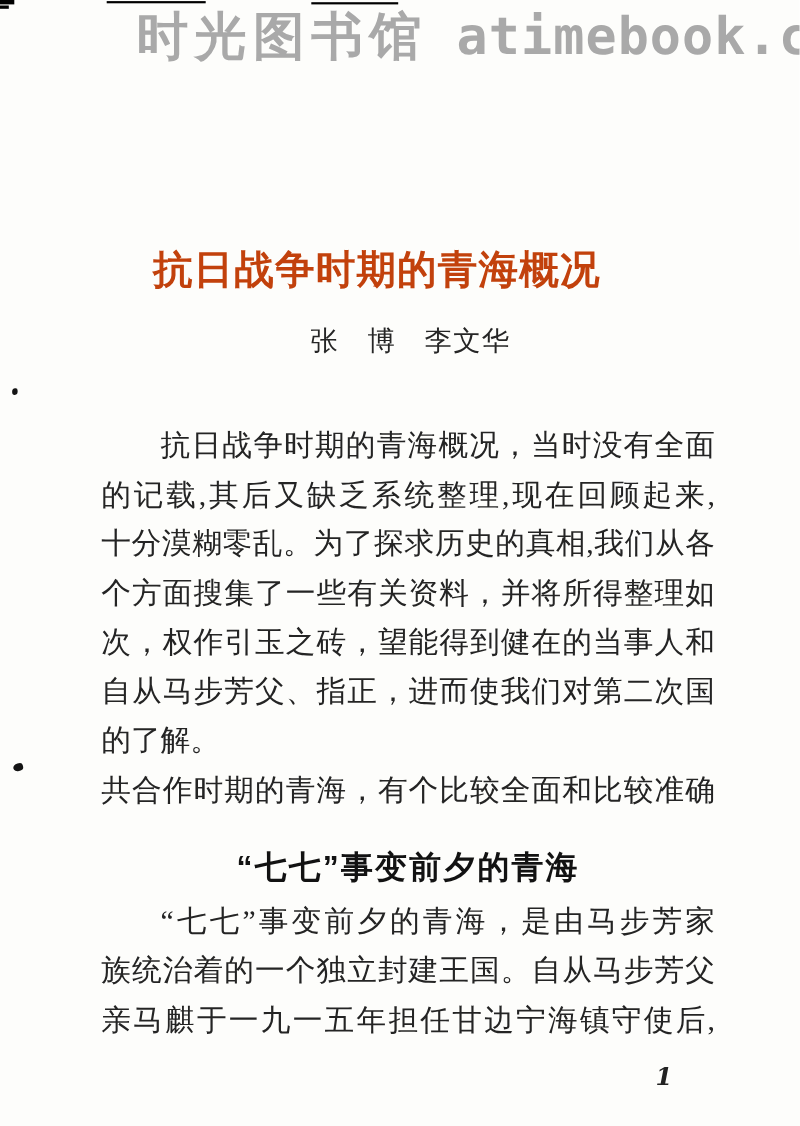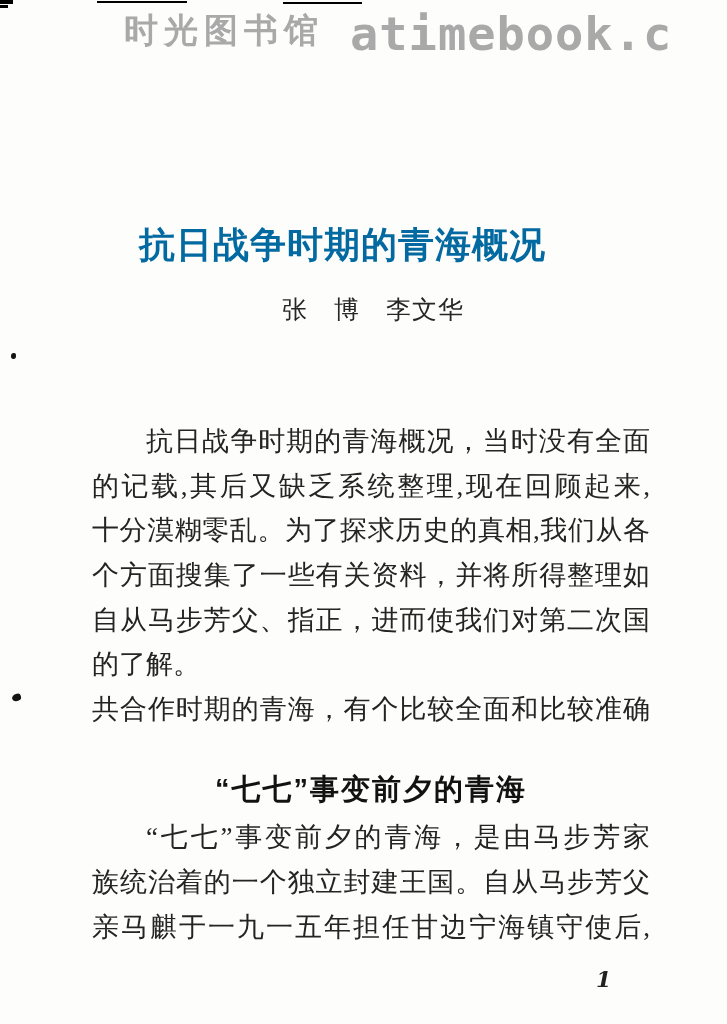--- a/index.html
+++ b/index.html
@@ -20,63 +20,63 @@
     left: 124px;
     display: flex;
     align-items: flex-start;
     gap: 26px;
     white-space: nowrap;
     color: #a9a9a9;
     font-weight: bold;
     user-select: none;
   }
   .watermark .cn {
-    font-family: Liberation Mono, monospace;
-    font-size: 34px;
+    font-family: Liberation Sans, sans-serif;
+    font-size: 47px;
     letter-spacing: 6px;
     line-height: 52px;
   }
   .watermark .latin {
     font-family: "DejaVu Sans Mono", monospace;
     font-size: 47px;
     letter-spacing: 1px;
     line-height: 52px;
     margin-top: 1px;
   }
 
   
   .title {
     position: absolute;
     top: 197px;
     left: 139px;
     font-size: 36px;
     font-weight: 900;
     letter-spacing: 1px;
-    color: #0369a1;
+    color: #c2410c;
     white-space: nowrap;
   }
 
   
   .authors {
     position: absolute;
     top: 293px;
     left: 282px;
     font-size: 25px;
     letter-spacing: 1px;
     color: #262626;
     white-space: nowrap;
   }
 
   
   .bodyblock {
     position: absolute;
     left: 92px;
     width: 558px;
   }
-  .block-intro { top: 383px; margin-top: 36px; }
+  .block-intro { top: 383px; }
   .block-section { top: 815px; }
   .bline {
     font-size: 27px;
     line-height: 44.7px;
     height: 44.7px;
     text-align: justify;
     text-align-last: justify;
     text-justify: inter-character;
     overflow: visible;
     color: #242424;
@@ -139,20 +139,21 @@
 
   <h1 class="title">抗日战争时期的青海概况</h1>
 
   <div class="authors">张　博　李文华</div>
 
   <div class="bodyblock block-intro">
     <div class="bline indent">抗日战争时期的青海概况，当时没有全面</div>
     <div class="bline">的记载,其后又缺乏系统整理,现在回顾起来,</div>
     <div class="bline">十分漠糊零乱。为了探求历史的真相,我们从各</div>
     <div class="bline">个方面搜集了一些有关资料，并将所得整理如</div>
+    <div class="bline">次，权作引玉之砖，望能得到健在的当事人和</div>
     <div class="bline">自从马步芳父、指正，进而使我们对第二次国</div>
     <div class="bline end">的了解。</div>
     <div class="bline">共合作时期的青海，有个比较全面和比较准确</div>
   </div>
 
   <div class="art speck1"></div>
   <div class="art speck2"></div>
 
   <h2 class="section-heading">“七七”事变前夕的青海</h2>
 

